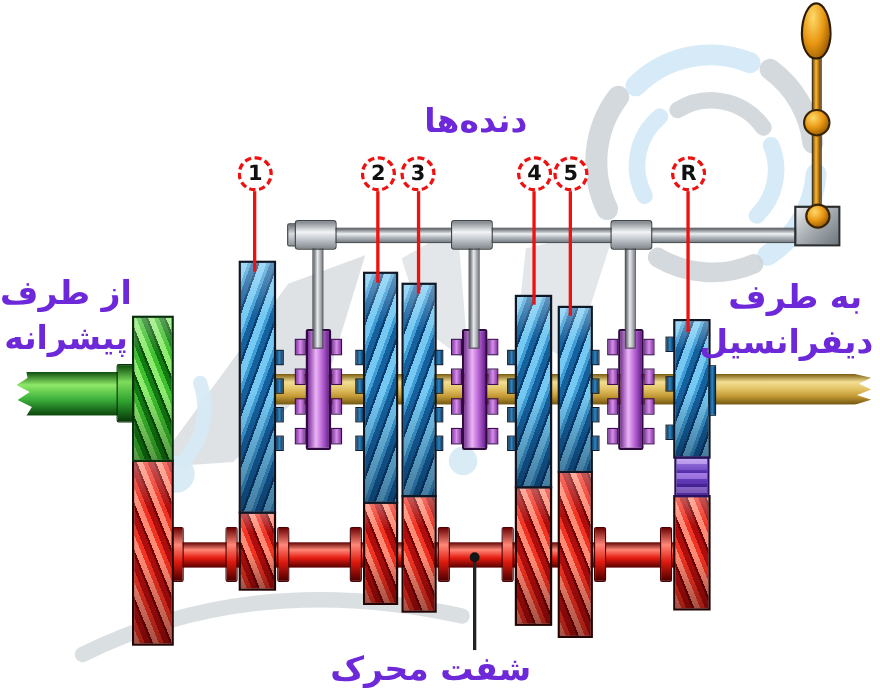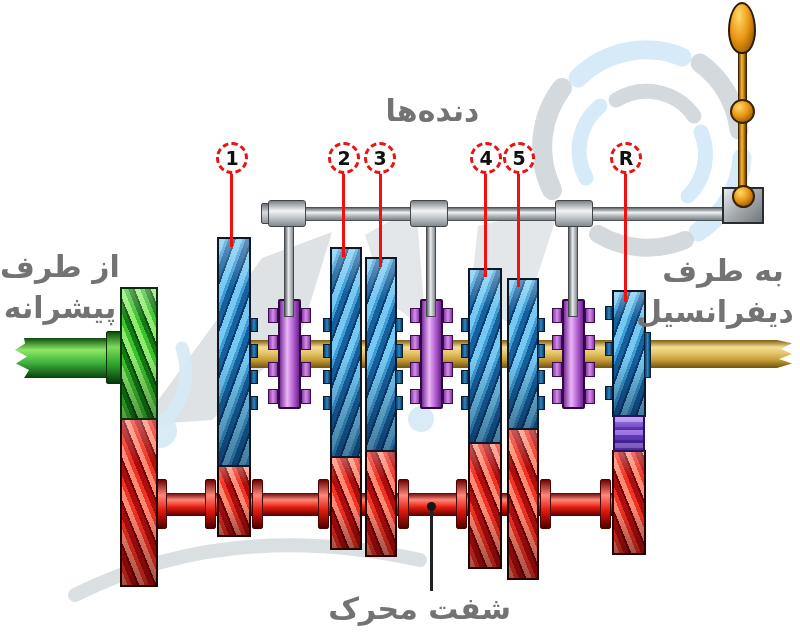--- a/index.html
+++ b/index.html
@@ -63,21 +63,21 @@
   .ball{border:2px solid #3a2404;border-radius:50%;
     background:radial-gradient(circle at 35% 30%,#ffd96a,#e89612 45%,#9c5e05 80%,#6a3c02);}
   .knob{left:728px;top:2px;width:28px;height:52px;border:2px solid #2d1c03;border-radius:50% 50% 46% 46%/55% 55% 45% 45%;
     background:radial-gradient(ellipse at 38% 25%,#ffd96a,#e89612 48%,#995c05 82%,#613702);}
 
   
   .vline{width:3px;background:#f01010;}
   .marker{width:32px;height:32px;top:142px;border:3px dashed #ee1111;border-radius:50%;background:#fff;
     display:flex;align-items:center;justify-content:center;font-weight:bold;font-size:19px;color:#101010;}
   .marker span{position:static;}
-  .lbl{color:#737373;font-weight:bold;font-size:30px;line-height:41px;text-align:center;direction:rtl;white-space:nowrap;}
+  .lbl{color:#6d28d9;font-weight:bold;font-size:30px;line-height:41px;text-align:center;direction:rtl;white-space:nowrap;}
   .bleader{left:430px;top:506px;width:3px;height:85px;background:#222;}
   .bdot{left:427px;top:502px;width:9px;height:9px;border-radius:50%;background:#151515;}
   .hubbar{left:644px;top:332px;width:7px;height:46px;border:1px solid #06233c;
     background:linear-gradient(90deg,#0d3a62,#2f85c0 50%,#0d3a62);}
 </style>
 </head>
 <body>
 
 <div id="stage">
 
@@ -234,15 +234,15 @@
 
   <div class="lbl" style="left:350px;top:90px;width:165px" dir="rtl">دنده‌ها</div>
   <div class="lbl" style="left:652px;top:250px;width:142px" dir="rtl">
     <span style="position:static">به طرف</span><br>
     <span style="position:static">دیفرانسیل</span>
   </div>
   <div class="lbl" style="left:0px;top:246px;width:120px" dir="rtl">
     <span style="position:static">از طرف</span><br>
     <span style="position:static">پیشرانه</span>
   </div>
-  <div class="lbl" style="left:351px;top:588px;width:160px" dir="rtl">شفت محرک</div>
+  <div class="lbl" style="left:323px;top:588px;width:160px" dir="rtl">شفت محرک</div>
 
 </div>
 
 </body></html>

